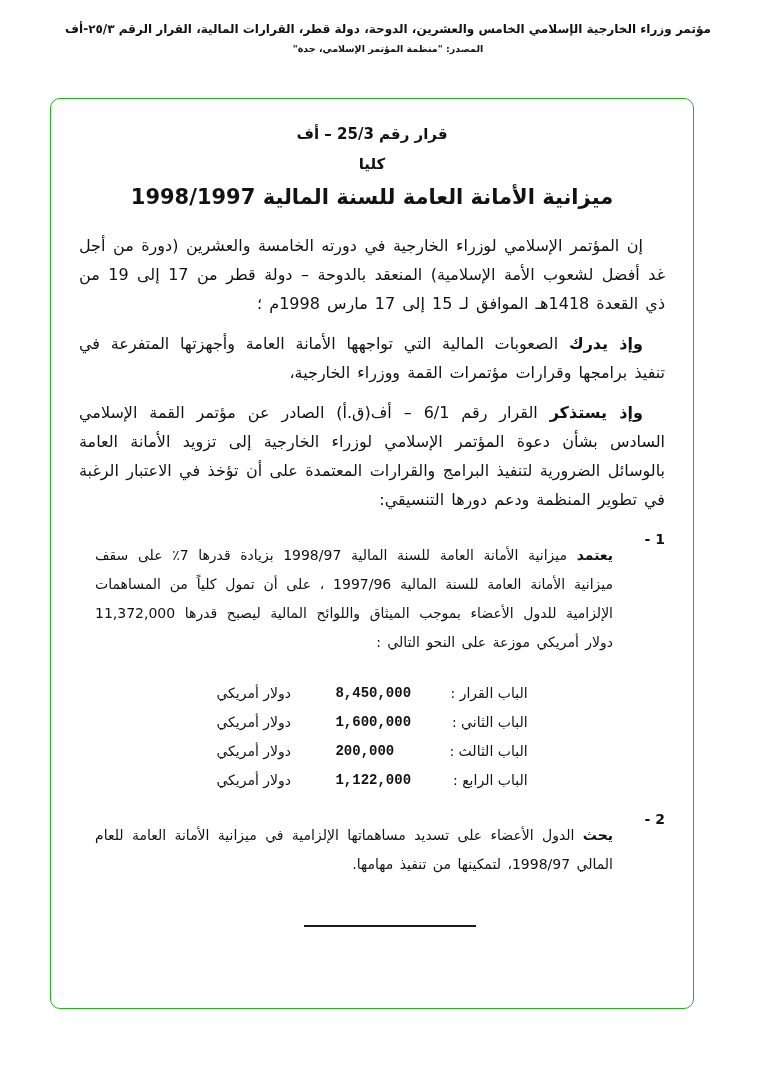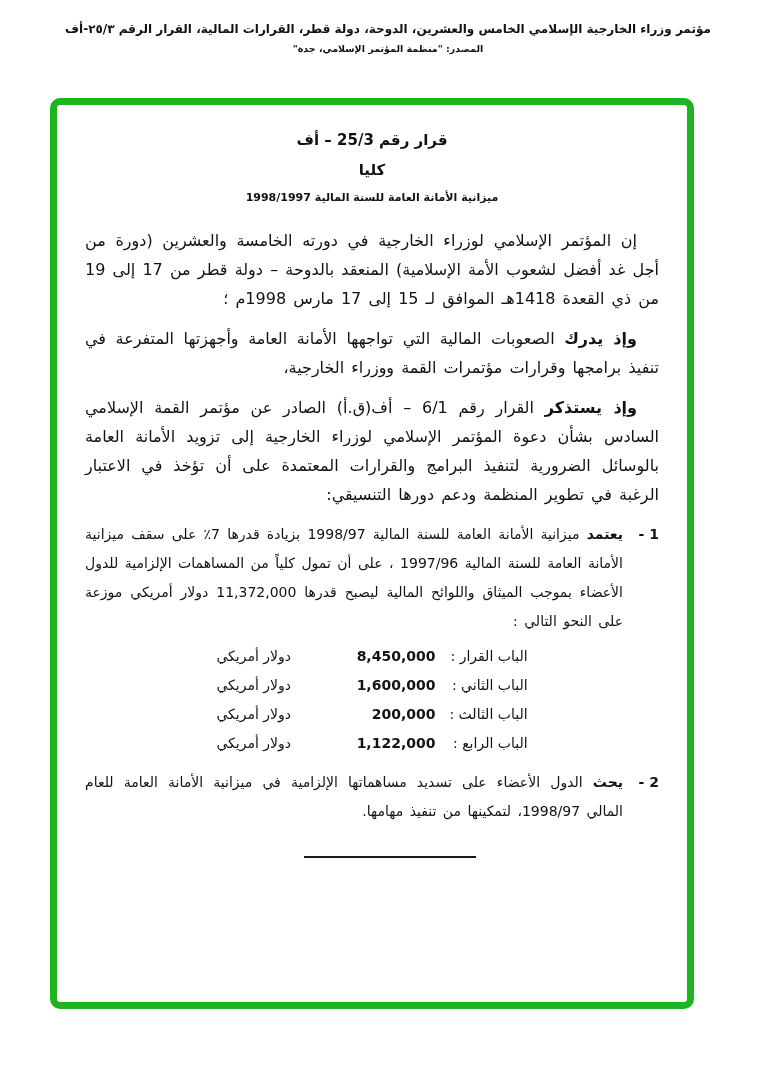--- a/index.html
+++ b/index.html
@@ -26,34 +26,34 @@
   }
   .header-line2 {
     font-size: 9.5px;
     font-weight: bold;
     margin-top: 7px;
   }
   .doc-frame {
     position: absolute;
     left: 50px; top: 98px;
     width: 644px; height: 911px;
-    border: 7px solid #4d7c0f;
+    border: 1px solid #4d7c0f;
     border-radius: 10px;
     padding: 26px 28px 0 28px;
     box-sizing: border-box;
     overflow: hidden;
     background: #ffffff;
   }
   .title-block {
     text-align: center;
     font-weight: bold;
     margin-bottom: 22px;
   }
   .title-line { font-size: 15px; margin-bottom: 12px; }
-  .title-subject { font-size: 11px; margin-bottom: 12px; }
+  .title-subject { font-size: 21px; margin-bottom: 12px; }
   .para {
     font-size: 16px;
     line-height: 29px;
     text-align: justify;
     text-indent: 22px;
     word-spacing: 2px;
     margin: 0 0 11px 0;
   }
   .lead { font-weight: bold; }
   .item {
@@ -64,34 +64,34 @@
   }
   .item-num {
     flex: 0 0 36px;
     font-weight: bold;
     white-space: nowrap;
   }
   .item-body {
     flex: 1;
     text-align: justify;
     word-spacing: 2px;
-    margin: 0;
+    margin: 16px;
   }
   table.budget {
     border-collapse: collapse;
     margin: 6px auto 10px auto;
   }
   table.budget td {
     font-size: 14px;
     line-height: 27px;
     padding: 1px 7px;
     white-space: nowrap;
   }
   .b-label  { font-weight: normal; }
-  .b-amount { font-weight: bold; text-align: right; min-width: 100px; }
+  .b-amount { font-weight: bold; text-align: left; min-width: 100px; font-family: Liberation Mono, monospace; }
   .b-currency { text-align: left; min-width: 105px; }
   .end-rule {
     width: 172px; height: 2px;
     background: #1a1a1a;
     margin: 30px auto 0 auto;
     position: relative;
     right: -18px;
   }
 </style>
 </head>

